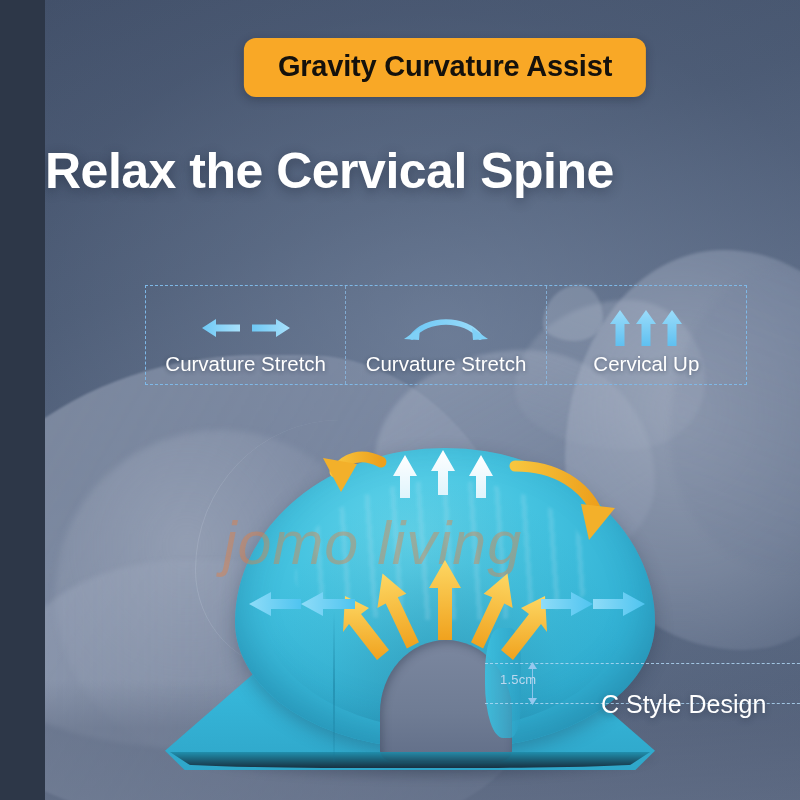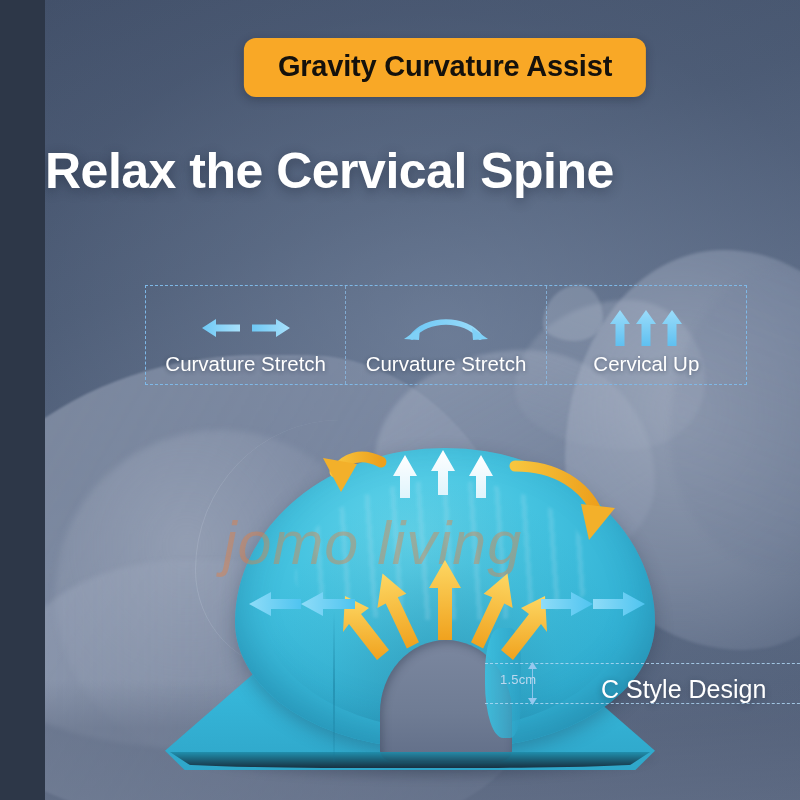--- a/index.html
+++ b/index.html
@@ -250,21 +250,21 @@
     width: 1.4px; height: 39px;
     background: rgba(150,200,238,0.9);
   }
   .measure-cap {
     position: absolute;
     left: 483px;
     width: 9px; height: 9px;
   }
   .caption {
     position: absolute;
-    left: 556px; top: 675px;
+    left: 556px; top: 690px;
     font-size: 25px;
     color: #ffffff;
     white-space: nowrap;
     text-shadow: 0 2px 6px rgba(25,34,52,0.4);
   }
 
   
   .watermark {
     position: absolute;
     left: 178px; top: 508px;

